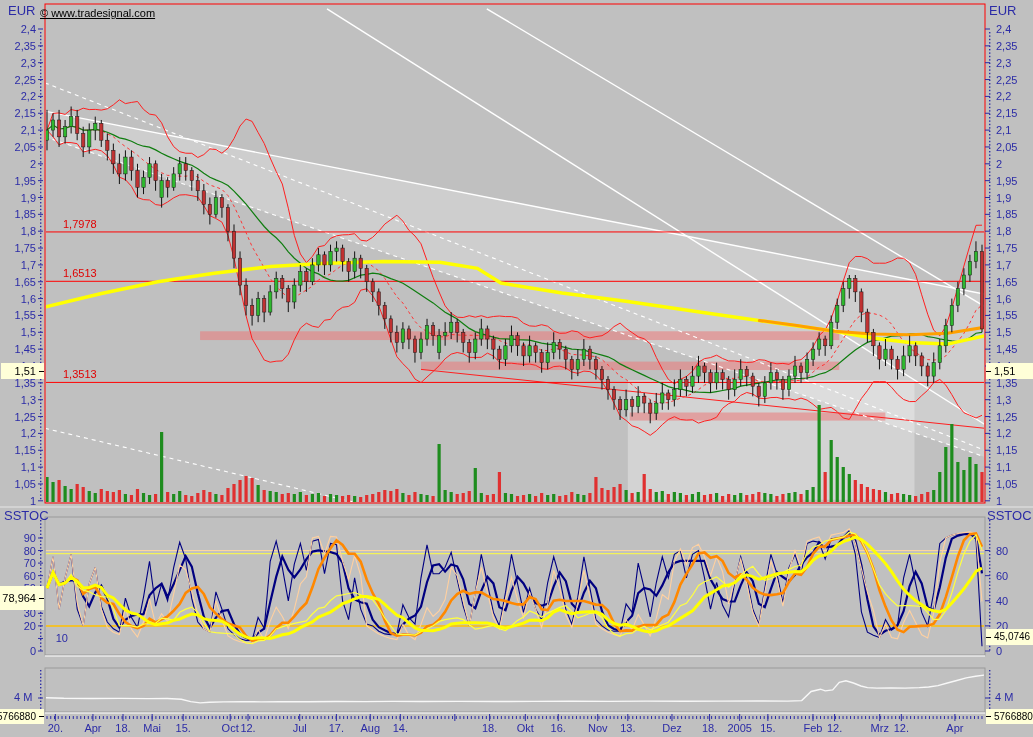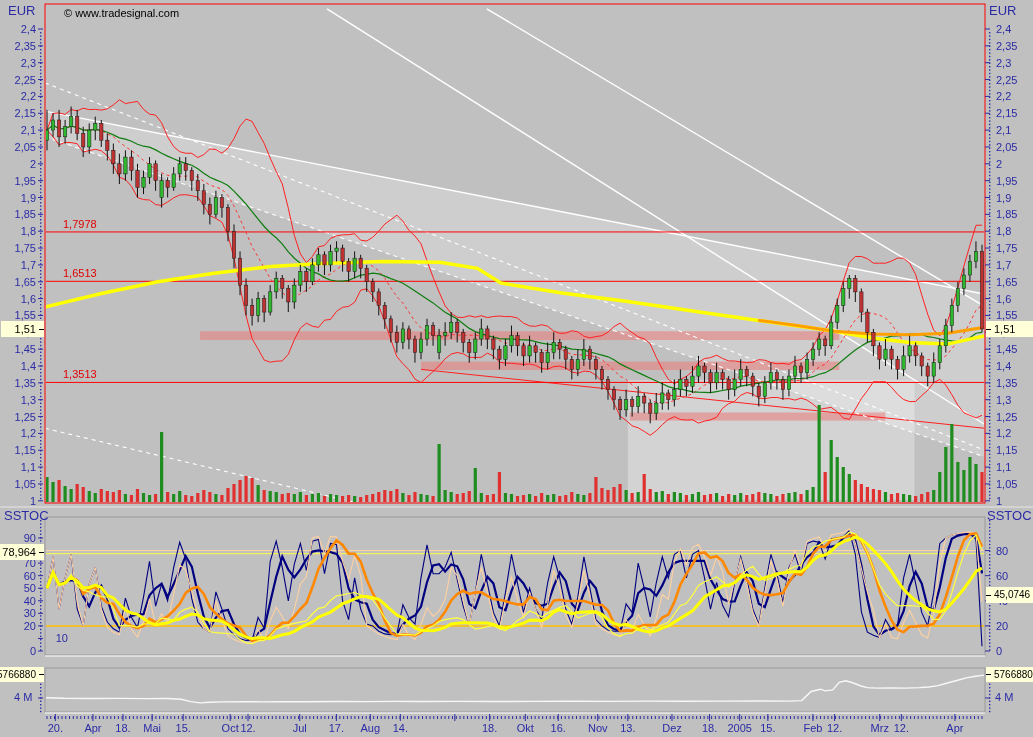--- a/index.html
+++ b/index.html
@@ -2,23 +2,23 @@
 <html><head>
 <meta charset="utf-8">
 <style>
   html,body{margin:0;padding:0;background:#c0c0c0;}
   #stage{position:relative;width:1033px;height:737px;background:#c0c0c0;overflow:hidden;
          font-family:"Liberation Sans",sans-serif;}
   #chart-svg{position:absolute;left:0;top:0;}
   .lbl{position:absolute;color:#2b2ba6;font-size:11px;line-height:13px;white-space:nowrap;}
   .lbl.right-align{text-align:right;}
   .axtitle{position:absolute;color:#2b2ba6;font-size:13px;font-weight:400;white-space:nowrap;}
-  .copyright{position:absolute;left:64px;top:7px;color:#000;font-size:11px;}
+  .copyright{position:absolute;left:40px;top:7px;color:#000;font-size:11px;text-decoration:underline;}
   .badge{position:absolute;background:#ffffd8;color:#000;font-size:11px;line-height:16px;
-         display:flex;align-items:center;z-index:5;}
+         display:flex;align-items:center;z-index:5;margin-top:42px;}
   .badge .dash{width:5px;height:1px;background:#000;flex:0 0 auto;}
   .badge .txt{padding:0 3px;}
   .level-lbl{position:absolute;color:#e00000;font-size:11px;line-height:12px;z-index:3;}
   .date-lbl{position:absolute;color:#2b2ba6;font-size:11px;transform:translateX(-50%);z-index:3;}
   #labels{position:absolute;left:0;top:0;width:1033px;height:737px;z-index:4;pointer-events:none;}
 </style>
 </head>
 <body>
 
 <div id="stage">
@@ -1287,21 +1287,21 @@
 
     <div class="badge" style="left:1px;top:321px;width:43px;height:16px;justify-content:flex-end;">
       <span class="txt">1,51</span>
         <span class="dash"></span>
     </div>
     <div class="badge" style="left:986px;top:321px;width:47px;height:16px;">
       <span class="dash"></span>
         <span class="txt">1,51</span>
     </div>
 
-    <div class="badge" style="left:0px;top:544px;width:44px;height:16px;justify-content:flex-end;">
+    <div class="badge" style="left:0px;top:544px;width:44px;height:24px;justify-content:flex-end;">
       <span class="txt">78,964</span>
         <span class="dash"></span>
     </div>
     <div class="badge" style="left:986px;top:587px;width:47px;height:16px;font-size:10px;">
       <span class="dash"></span>
         <span class="txt">45,0746</span>
     </div>
 
     <div class="badge" style="left:0px;top:667px;width:44px;height:15px;font-size:10px;justify-content:flex-end;">
       <span class="txt">5766880</span>

